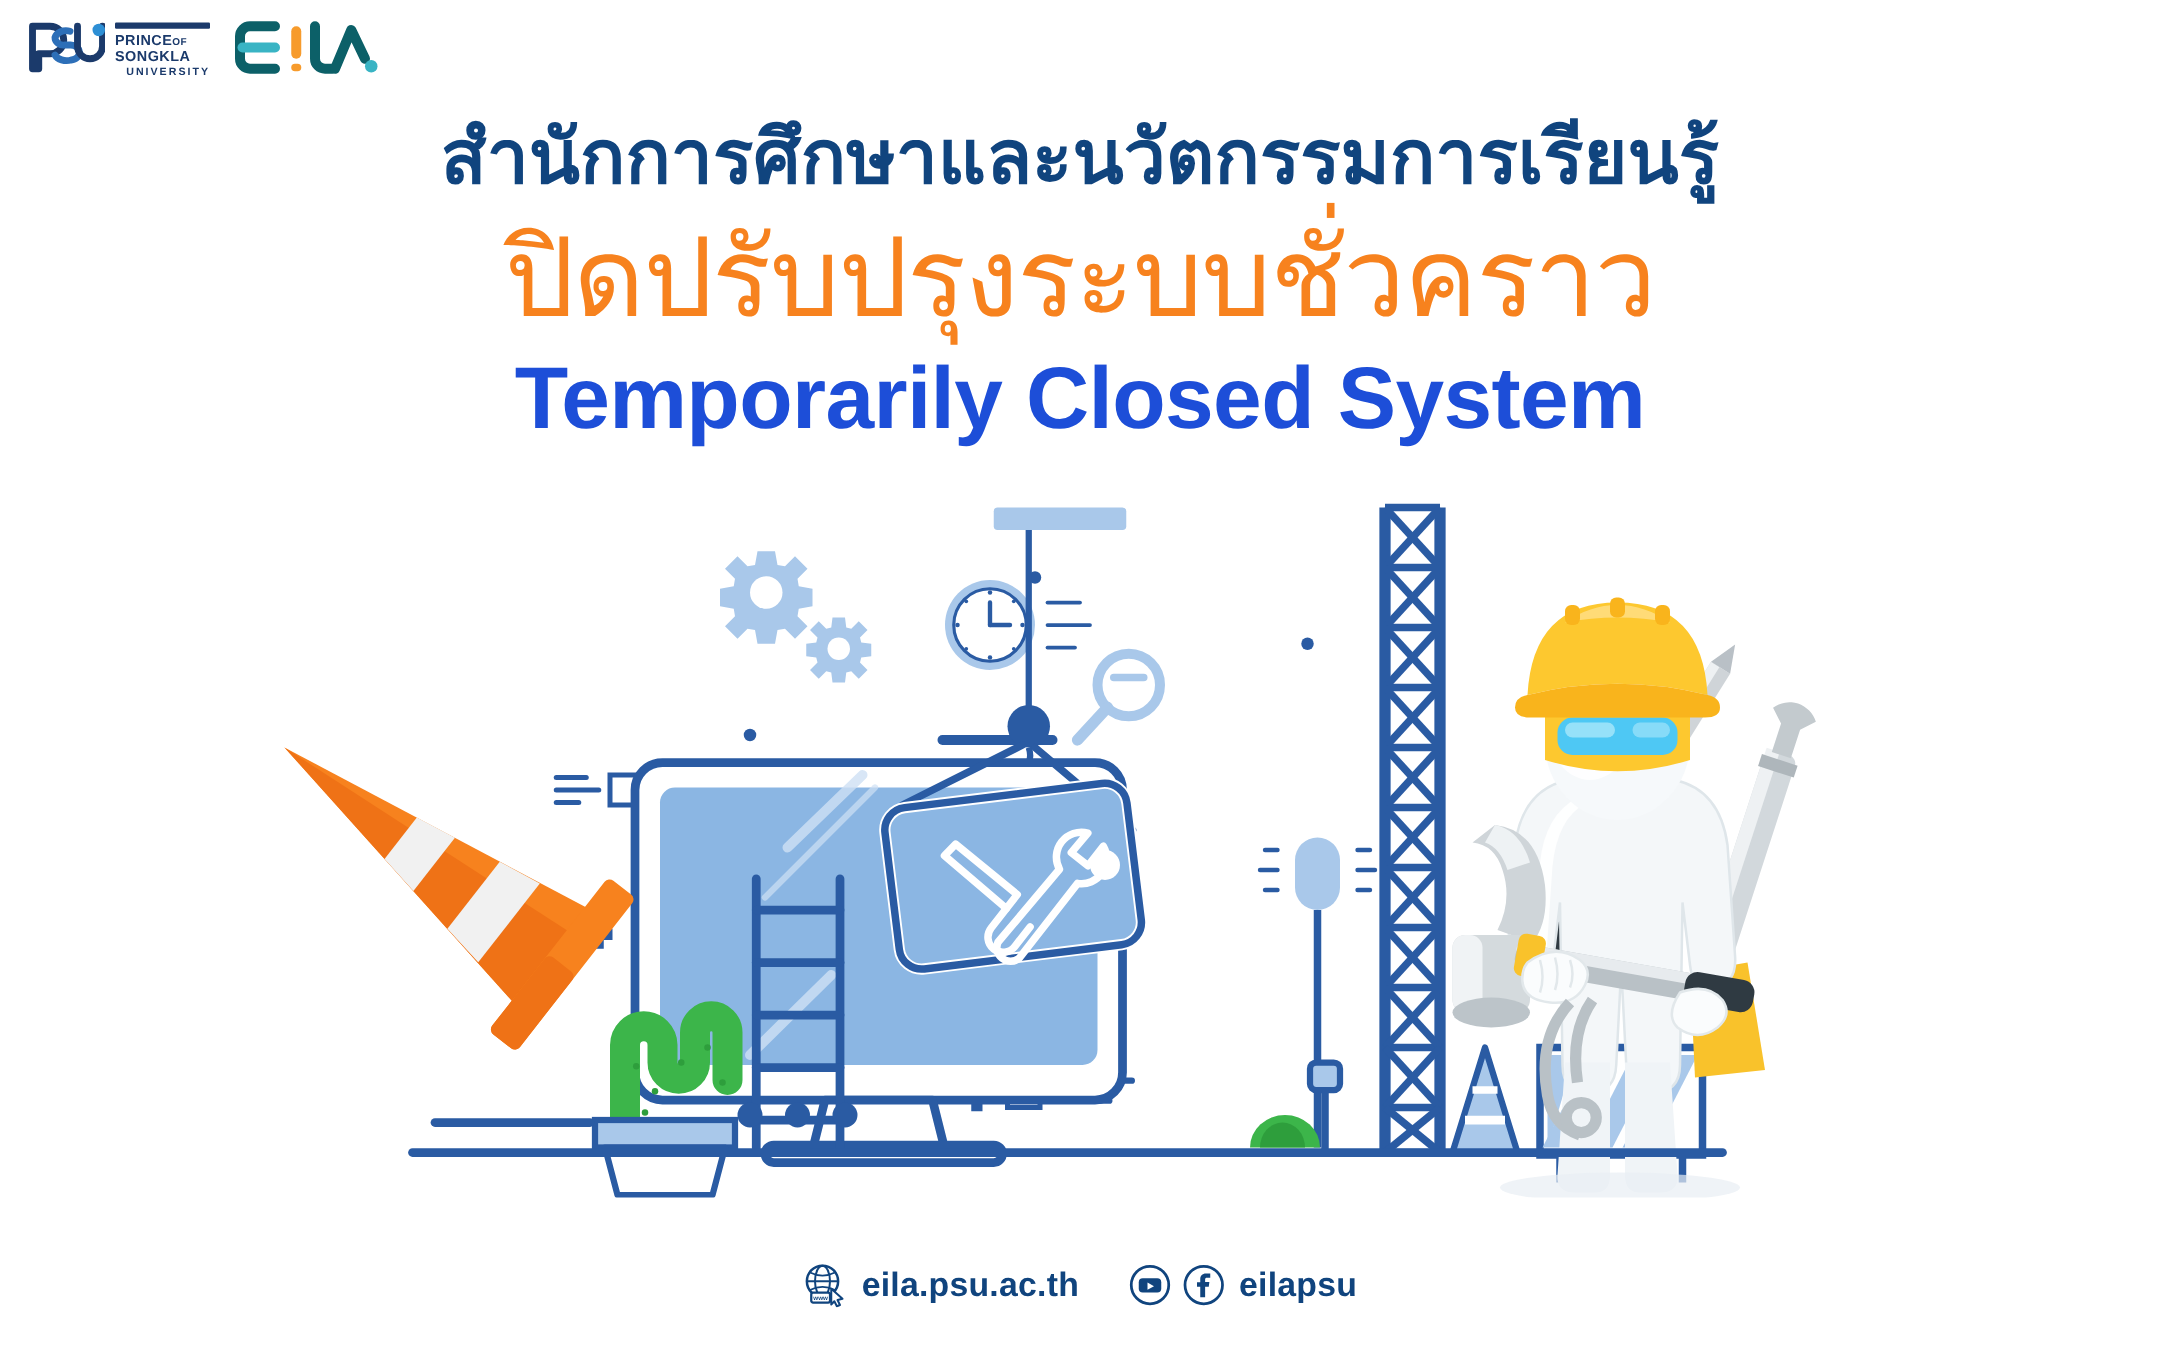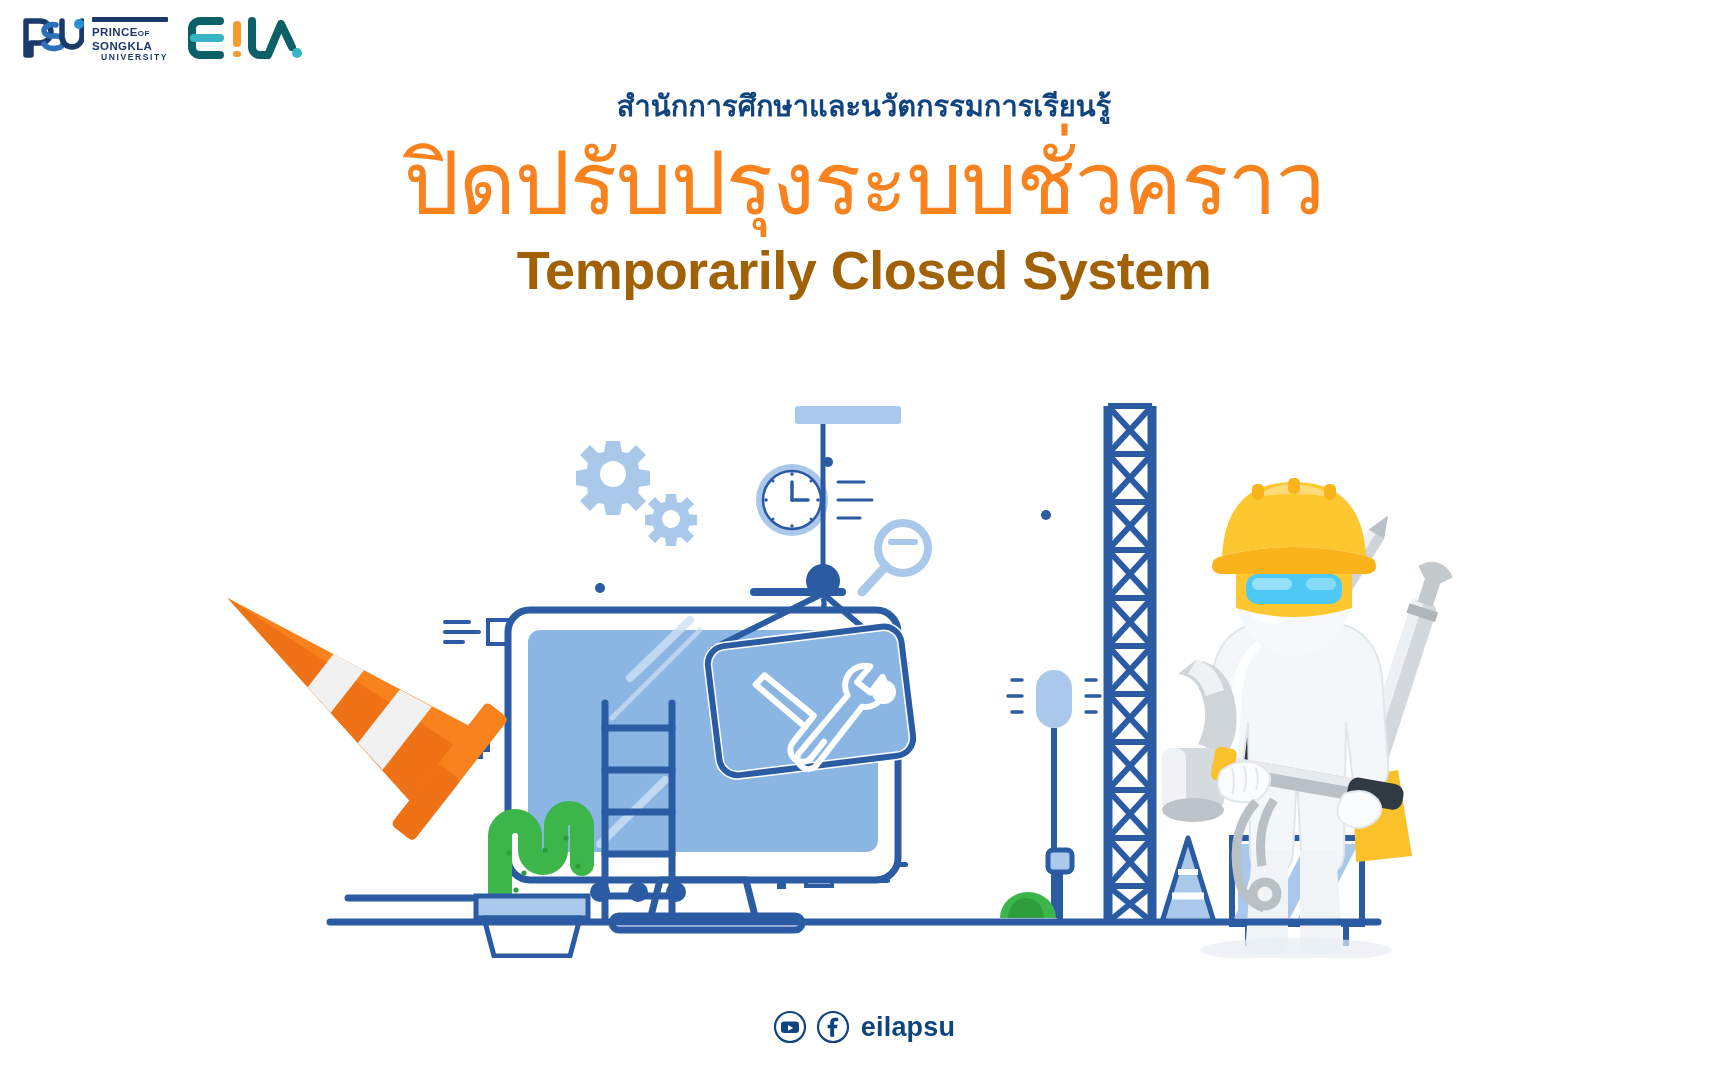--- a/index.html
+++ b/index.html
@@ -58,38 +58,38 @@
 
   
   .headings {
     position: absolute;
     left: 0; top: 88px;
     width: 1728px;
     text-align: center;
   }
   .sub-th {
     color: #10447e;
-    font-size: 29px;
+    font-size: 60px;
     font-weight: 700;
     letter-spacing: 0px;
     line-height: 1.25;
     font-family: "Liberation Sans", "DejaVu Sans", sans-serif;
   }
   .title-th {
     color: #f7821e;
     font-size: 88px;
     font-weight: 400;
     line-height: 1.28;
     margin-top: 4px;
     letter-spacing: -1px;
     font-family: "Liberation Sans", "DejaVu Sans", sans-serif;
   }
   .title-en {
-    color: #a16207;
-    font-size: 54px;
+    color: #1d4ed8;
+    font-size: 70px;
     font-weight: 700;
     line-height: 1.15;
     letter-spacing: -0.5px;
     margin-top: -2px;
     font-family: "Liberation Sans", "DejaVu Sans", sans-serif;
   }
 
   
   .illustration {
     position: absolute;
@@ -445,20 +445,33 @@
         <ellipse cx="1296" cy="552" rx="96" ry="12" fill="#e8eef3" opacity="0.7"></ellipse>
       </g>
 
       <line x1="330" y1="524" x2="1378" y2="524" stroke="#2a5ba3" stroke-width="7" stroke-linecap="round"></line>
       <line x1="348" y1="500" x2="472" y2="500" stroke="#2a5ba3" stroke-width="7" stroke-linecap="round"></line>
     </svg>
   </div>
 
   <div class="footer">
 
+    <div class="footer-group">
+      <svg width="36" height="36" viewBox="0 0 36 36">
+        <circle cx="16" cy="15" r="12.5" fill="none" stroke="#10447e" stroke-width="2"></circle>
+        <ellipse cx="16" cy="15" rx="6" ry="12.5" fill="none" stroke="#10447e" stroke-width="1.6"></ellipse>
+        <line x1="3.5" y1="15" x2="28.5" y2="15" stroke="#10447e" stroke-width="1.6"></line>
+        <path d="M6 8 q10 5 20 0" fill="none" stroke="#10447e" stroke-width="1.4"></path>
+        <path d="M6 22 q10 -5 20 0" fill="none" stroke="#10447e" stroke-width="1.4"></path>
+        <rect x="7" y="24" width="15" height="8" rx="1.5" fill="#ffffff" stroke="#10447e" stroke-width="1.8"></rect>
+        <text x="14.5" y="30.2" font-size="5" fill="#10447e" text-anchor="middle" font-family="'Liberation Sans',sans-serif" font-weight="bold">www</text>
+        <path d="M23 21 l9 8 l-4 1 l2 4 l-2.5 1 l-2 -4 l-2.5 2.6 z" fill="#ffffff" stroke="#10447e" stroke-width="1.6" stroke-linejoin="round"></path>
+      </svg>
+      <span class="footer-text">eila.psu.ac.th</span>
+    </div>
 
     <div class="footer-group">
       <div class="social-icons">
         <svg width="34" height="34" viewBox="0 0 34 34">
           <circle cx="17" cy="17" r="15" fill="none" stroke="#10447e" stroke-width="2.2"></circle>
           <rect x="8" y="11.5" width="18" height="11.5" rx="3.2" fill="#10447e"></rect>
           <path d="M15 15 l5.2 2.9 l-5.2 2.9 z" fill="#ffffff"></path>
         </svg>
         <svg width="34" height="34" viewBox="0 0 34 34">
           <circle cx="17" cy="17" r="15" fill="none" stroke="#10447e" stroke-width="2.2"></circle>

